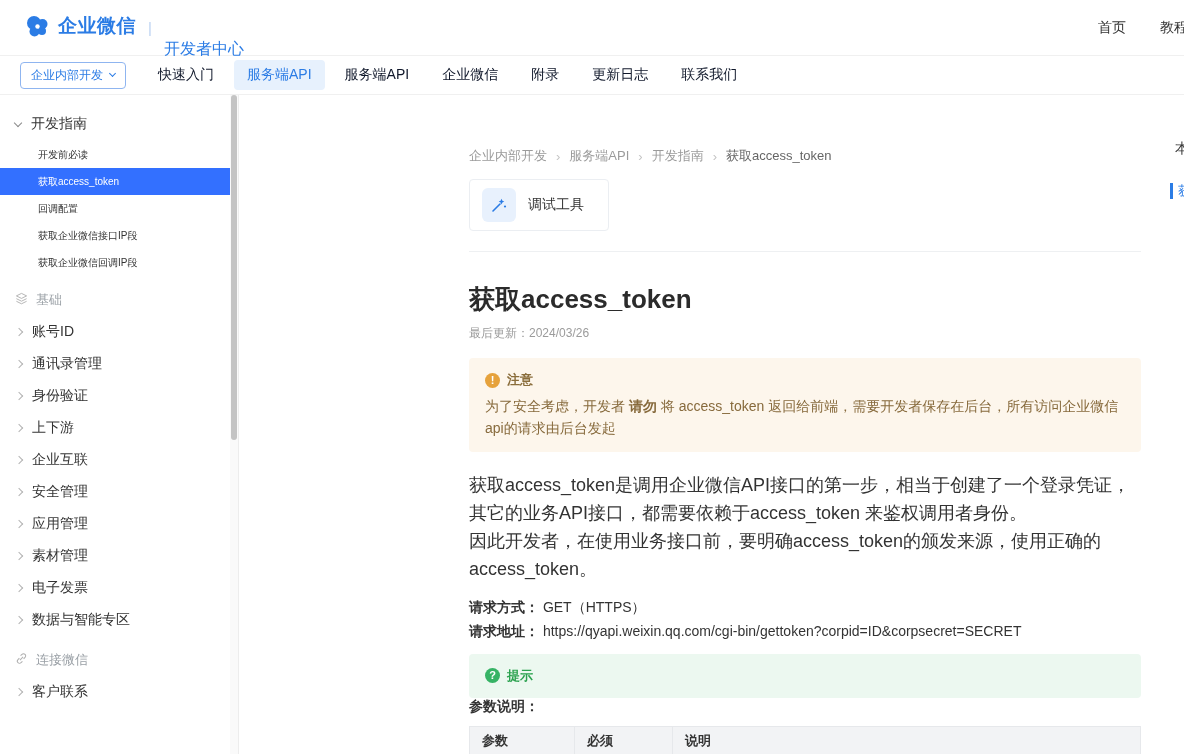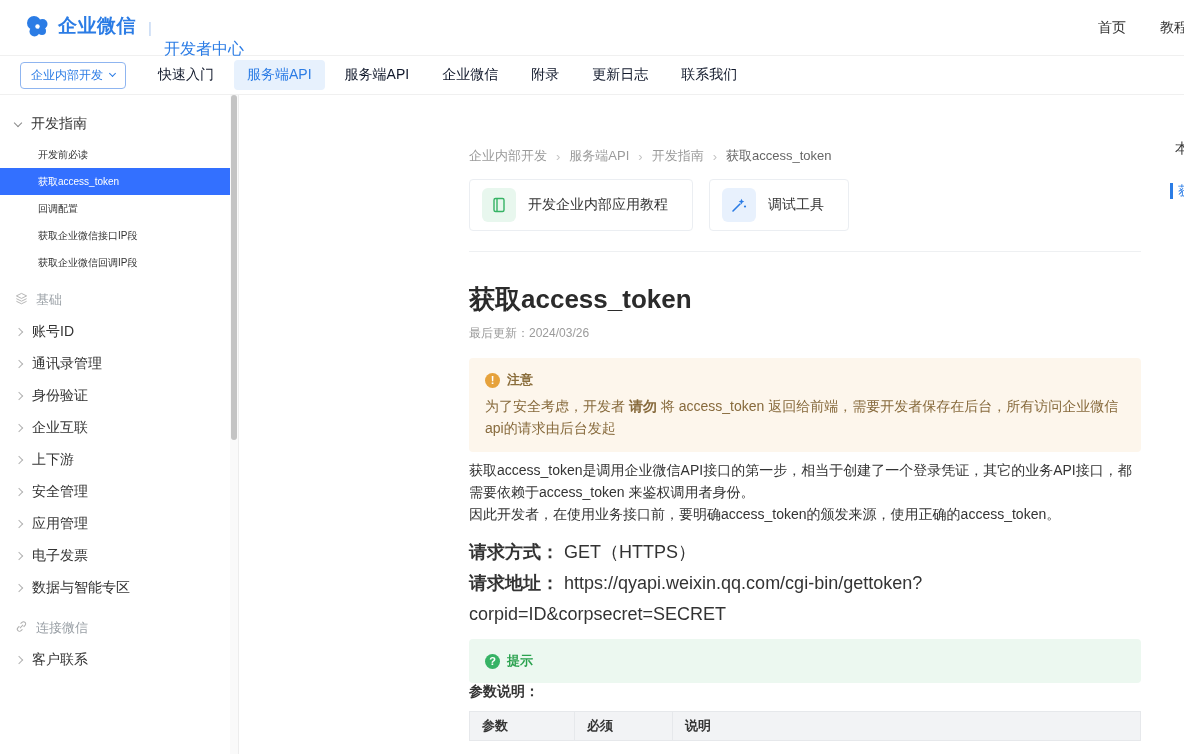--- a/index.html
+++ b/index.html
@@ -72,22 +72,22 @@
   .notice .box-head { color:#8a6d3b; }
   .icon-circle { width:15px; height:15px; border-radius:50%; color:#fff; font-size:11px; line-height:15px; text-align:center; font-weight:bold; flex:none; }
   .icon-circle.orange { background:#e6a23c; }
   .icon-circle.green { background:#36b365; }
   .box-body { margin-top:7px; font-size:14px; line-height:1.55; }
   .notice .box-body { color:#876a3c; }
   .tip { margin-top:10px; background:#ecf8f0; border-radius:4px; padding:13px 16px; }
   .tip .box-head { color:#2ba24f; }
   .tip .box-body { color:#5d7d65; }
 
-  .paras { margin-top:8px; font-size:14px; line-height:1.55; color:#333; }
-  .reqs { margin-top:12px; font-size:18px; line-height:1.7; }
+  .paras { margin-top:20px; font-size:18px; line-height:1.55; color:#333; }
+  .reqs { margin-top:12px; font-size:14px; line-height:1.7; }
   .req-label { font-weight:bold; }
 
   .params-title { font-size:14px; font-weight:bold; }
 
   table { margin-top:10px; width:100%; border-collapse:collapse; font-size:13px; table-layout:fixed; }
   th, td { border:1px solid #e6e8eb; text-align:left; vertical-align:middle; }
   th { background:#f2f3f5; font-weight:bold; padding:5px 12px; }
   .col-param { width:105px; }
   .col-required { width:98px; }
   .bold { font-weight:bold; }
@@ -172,33 +172,37 @@
     <div class="side-item">
         <span class="chev right"></span>
         <span>通讯录管理</span>
       </div>
     <div class="side-item">
         <span class="chev right"></span>
         <span>身份验证</span>
       </div>
     <div class="side-item">
         <span class="chev right"></span>
+        <span>上下游</span>
+      </div>
+    <div class="side-item">
+        <span class="chev right"></span>
         <span>企业互联</span>
       </div>
     <div class="side-item">
         <span class="chev right"></span>
-        <span>上下游</span>
-      </div>
-    <div class="side-item">
-        <span class="chev right"></span>
         <span>安全管理</span>
       </div>
     <div class="side-item">
         <span class="chev right"></span>
         <span>应用管理</span>
+      </div>
+    <div class="side-item">
+        <span class="chev right"></span>
+        <span>素材管理</span>
       </div>
     <div class="side-item">
         <span class="chev right"></span>
         <span>电子发票</span>
       </div>
     <div class="side-item">
         <span class="chev right"></span>
         <span>数据与智能专区</span>
       </div>
 
@@ -230,29 +234,20 @@
         <span class="crumb-sep">›</span>
         <span class="crumb">服务端API</span>
         <span class="crumb-sep">›</span>
         <span class="crumb">开发指南</span>
         <span class="crumb-sep">›</span>
         <span class="crumb current">获取access_token</span>
       </div>
 
       <div class="cards">
         <div class="card">
-          <span class="card-icon green">
-            <svg width="18" height="18" viewBox="0 0 18 18">
-              <rect x="4" y="2.5" width="10" height="13" rx="1.5" fill="none" stroke="#36b365" stroke-width="1.4"></rect>
-              <path d="M7 2.5v13" stroke="#36b365" stroke-width="1.4"></path>
-            </svg>
-          </span>
-          <span class="card-label">开发企业内部应用教程</span>
-        </div>
-        <div class="card">
           <span class="card-icon blue">
             <svg width="18" height="18" viewBox="0 0 18 18">
               <path d="M3 15 10 8" stroke="#2b7ce5" stroke-width="1.6" stroke-linecap="round"></path>
               <path d="M11.5 2.8l.9 1.9 1.9.9-1.9.9-.9 1.9-.9-1.9-1.9-.9 1.9-.9z" fill="#2b7ce5"></path>
               <circle cx="15" cy="10.5" r="1.1" fill="#2b7ce5"></circle>
             </svg>
           </span>
           <span class="card-label">调试工具</span>
         </div>
       </div>

